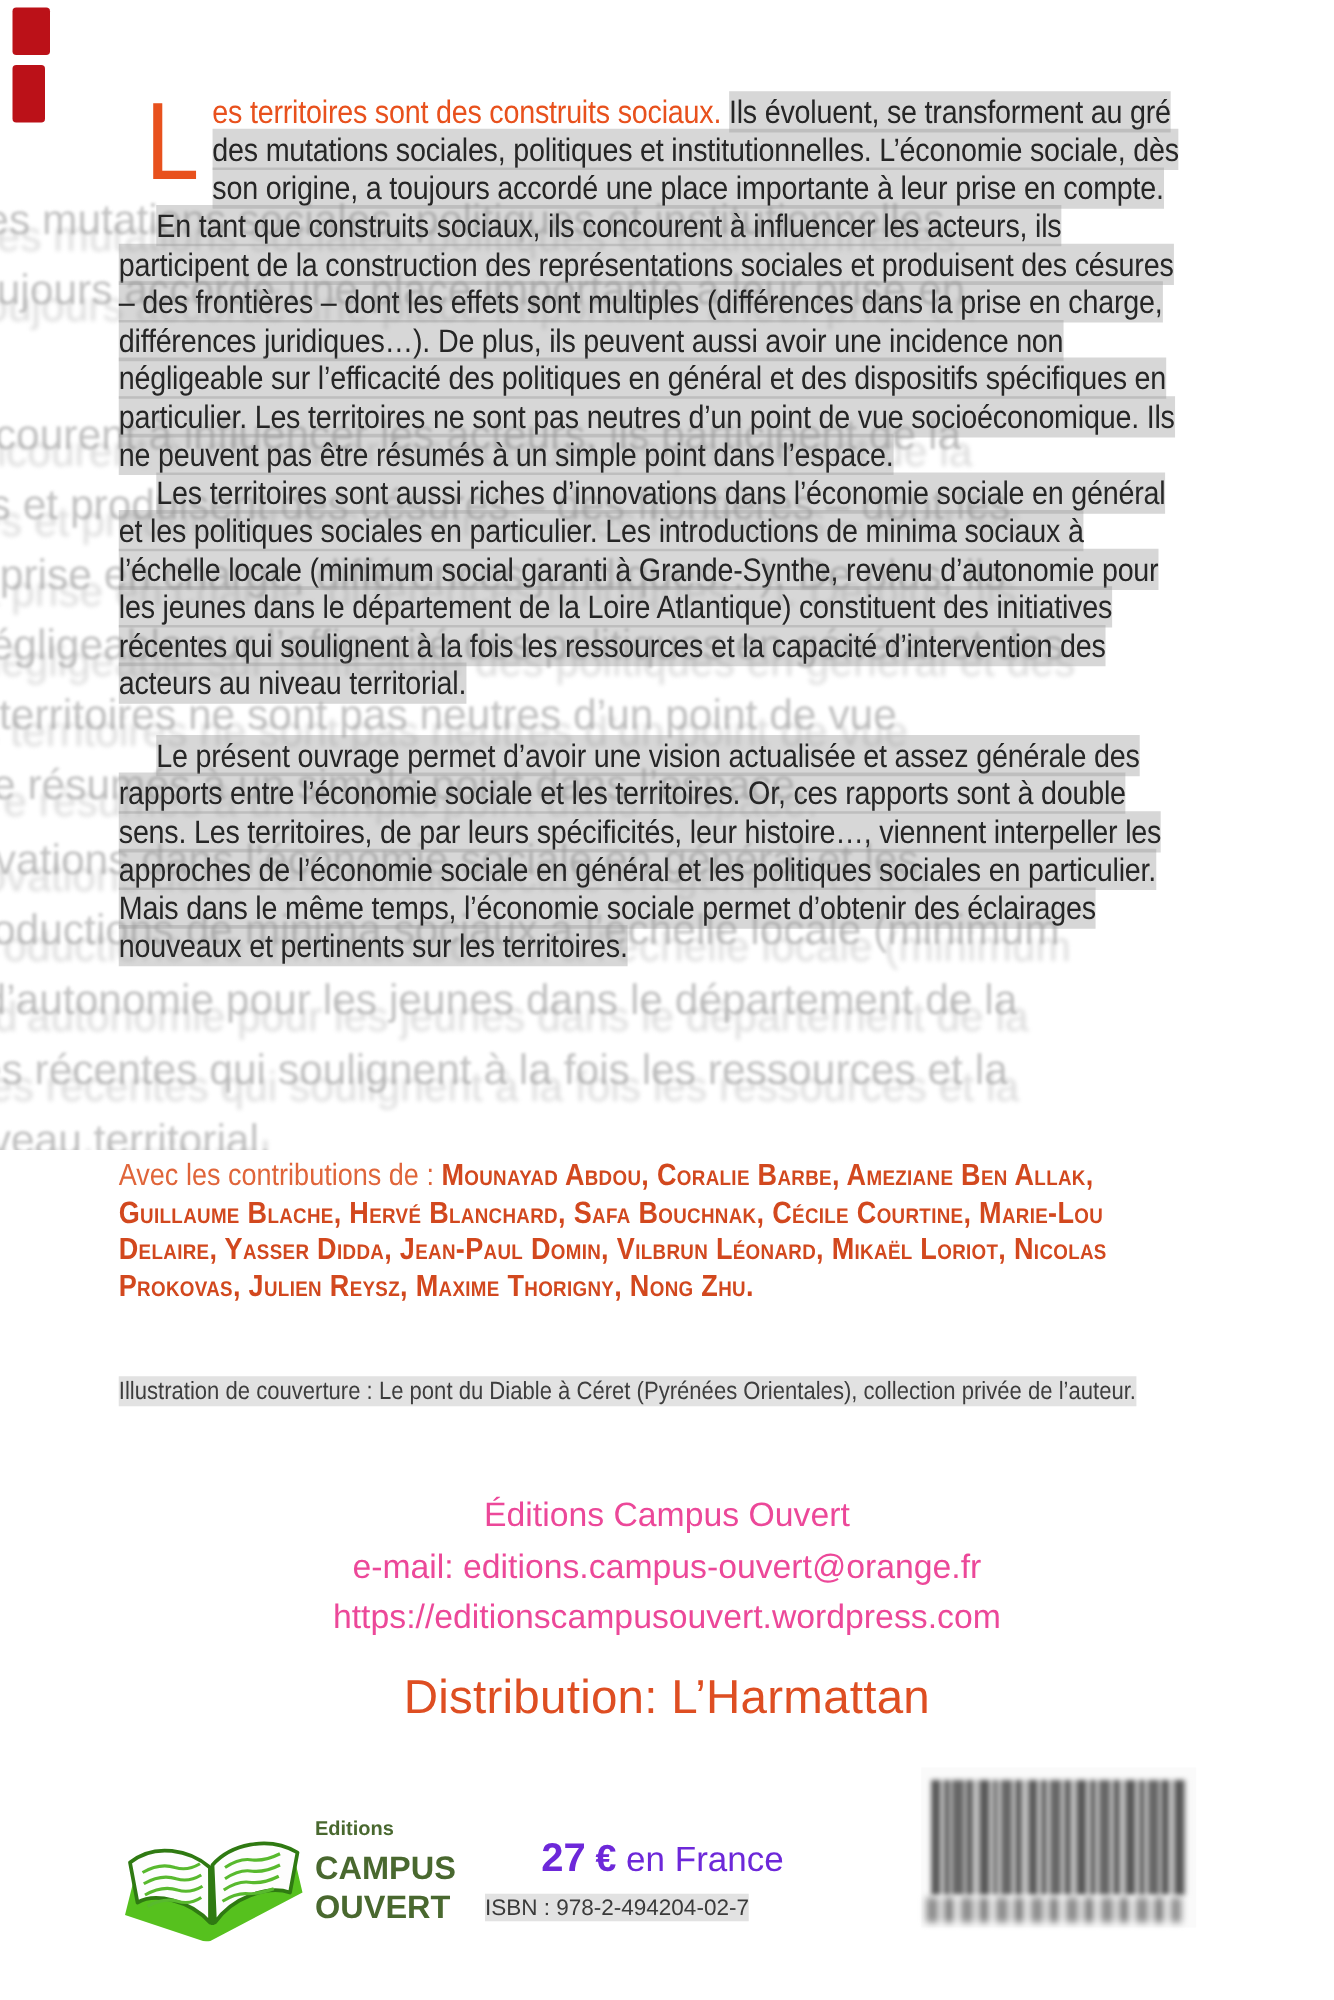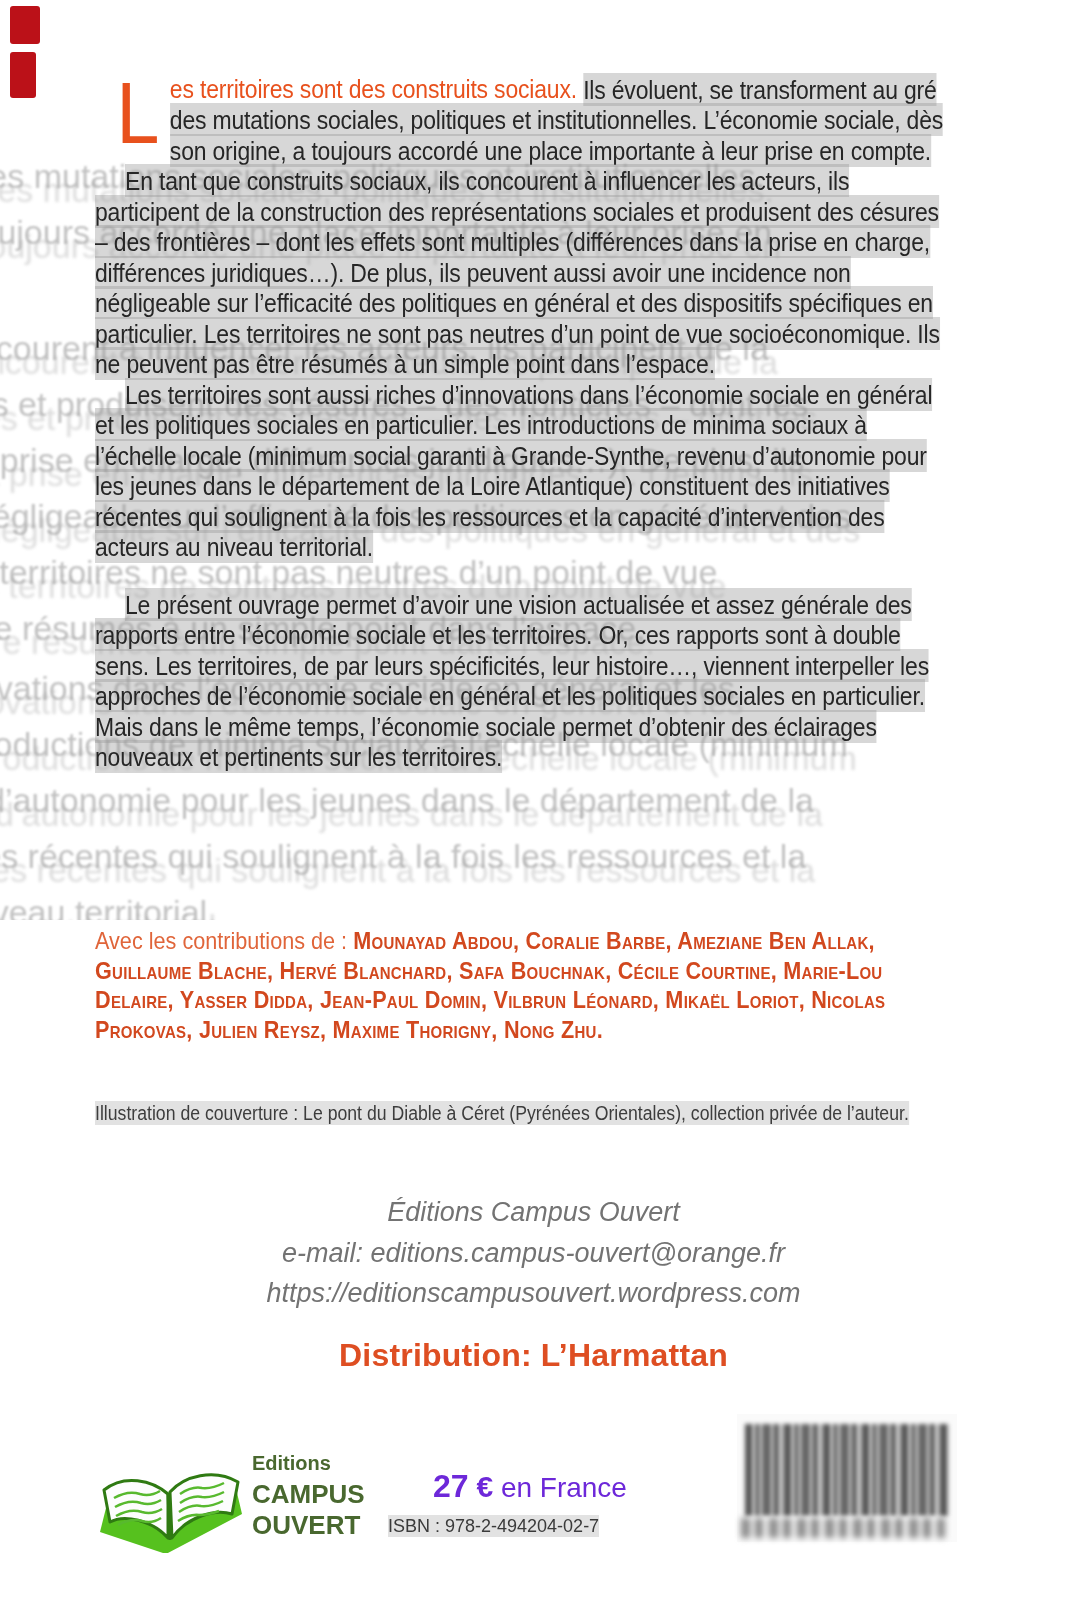--- a/index.html
+++ b/index.html
@@ -36,29 +36,29 @@
                 transform-origin:0 0;font-size:24.5px;line-height:29.5px;color:#d44d22;}
   .contrib-prefix{color:#e0653a;}
   .contrib-names{font-weight:bold;font-variant:small-caps;letter-spacing:.3px;color:#d2481e;}
 
   
   .illustration{position:absolute;left:95px;top:1100px;width:1010px;transform:scaleX(.883);
                 transform-origin:0 0;font-size:20px;line-height:26px;color:#3d3d3d;}
 
   
   .pubblock{position:absolute;left:0;top:1192px;width:1067px;text-align:center;
-            color:#737373;font-size:27px;line-height:40.5px;font-style:italic;}
+            color:#ec4899;font-size:27px;line-height:40.5px;}
   .distribution{position:absolute;left:0;top:1337px;width:1067px;text-align:center;
-                color:#de4e22;font-size:32px;font-weight:700;letter-spacing:.2px;}
+                color:#de4e22;font-size:38px;font-weight:400;letter-spacing:.2px;}
 
   
   .logo-svg{position:absolute;left:96px;top:1448px;width:150px;height:105px;}
   .logo-text{position:absolute;left:252px;top:1448px;color:#49682f;font-weight:600;
              font-size:26px;line-height:31px;}
-  .logo-text .l1{font-size:20px;}
+  .logo-text .l1{font-size:16px;}
   .price{position:absolute;left:360px;top:1468px;width:340px;text-align:center;
          color:#6d28d9;font-size:28px;}
   .price .num{font-size:32px;font-weight:700;}
   .price .eur{font-size:30px;font-weight:700;}
   .isbn{position:absolute;left:388px;top:1516px;font-size:18px;color:#3a3a3a;}
 
   .barcode{position:absolute;left:737px;top:1414px;width:220px;height:128px;background:#fafafa;}
   .barcode .bars{position:absolute;left:8px;top:10px;right:8px;height:92px;
     background:repeating-linear-gradient(90deg,#555 0 7px,#c9c9c9 7px 11px,#3f3f3f 11px 14px,
       #d6d6d6 14px 17px,#666 17px 26px,#cfcfcf 26px 29px,#4a4a4a 29px 33px,#c0c0c0 33px 39px);

